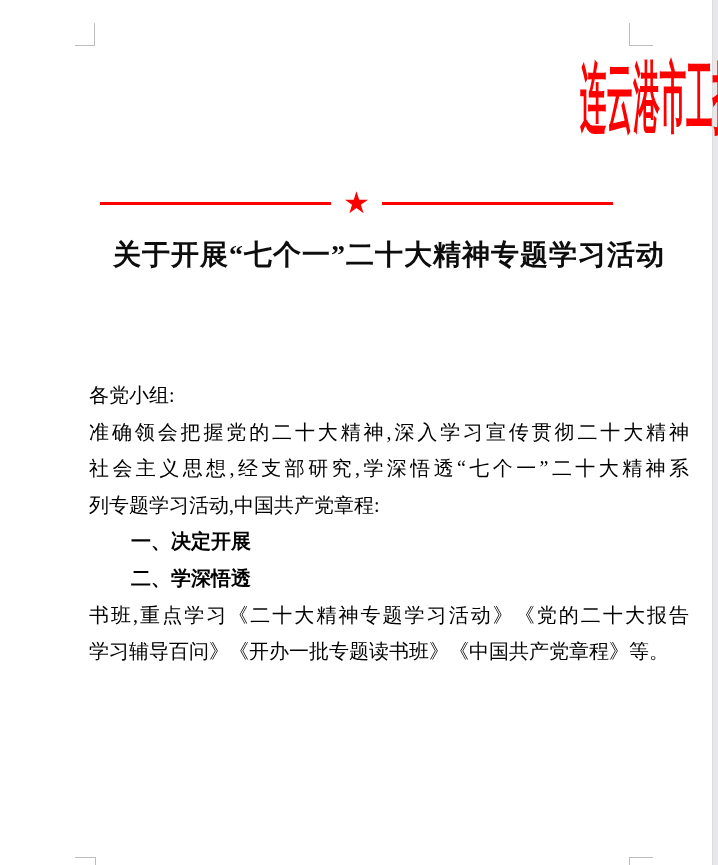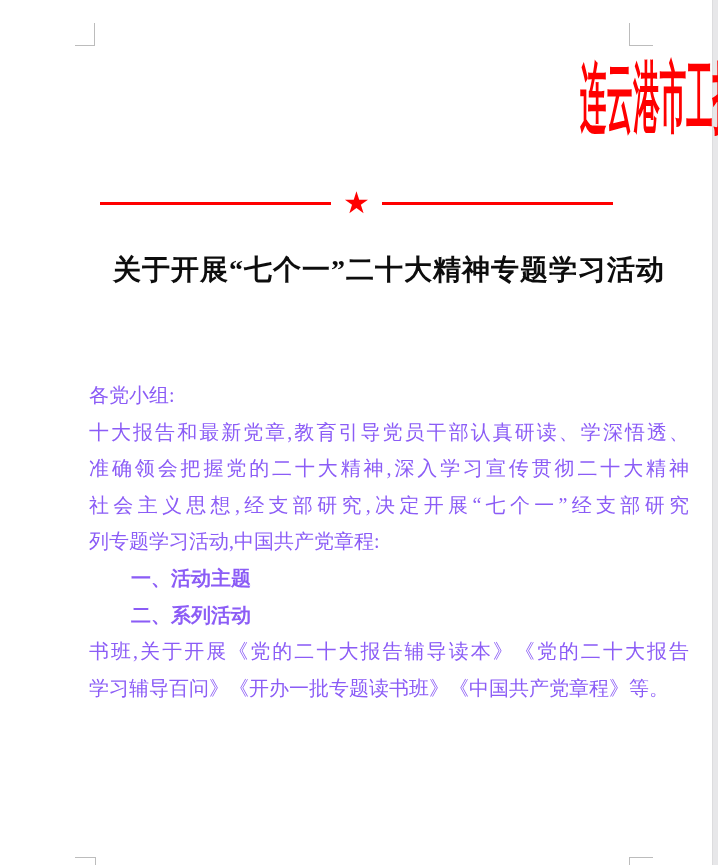--- a/index.html
+++ b/index.html
@@ -46,29 +46,29 @@
   }
   .divider .seg{flex:1;height:3px;background:#ff0000;}
   .divider .star{
     flex:0 0 auto;margin:0 12px;color:#ff0000;
     font-size:30px;line-height:28px;
     font-family:"DejaVu Sans", sans-serif;
   }
 
   
   .doc-title{
-    position:absolute;left:89px;top:249px;width:600px;
+    position:absolute;left:89px;top:234px;width:600px;
     text-align:center;color:#0d0d0d;
     font-size:28px;line-height:42px;font-weight:bold;letter-spacing:1px;
   }
 
   
   .body-text{
     position:absolute;left:89px;top:377px;width:600px;
-    color:#8b5cf6;font-size:20px;line-height:36.6px;
+    color:#000000;font-size:20px;line-height:36.6px;
   }
   .line{white-space:normal;}
   .line.indent{text-indent:42px;}
   .line.fill{text-align:justify;text-align-last:justify;}
   .b{font-weight:bold;}
 </style>
 </head>
 <body>
 
 <div class="page">
@@ -89,23 +89,22 @@
     <div class="star">★</div>
     <div class="seg"></div>
   </div>
 
   <div class="doc-title">
     <div>关于开展“七个一”二十大精神专题学习活动</div>
   </div>
 
   <div class="body-text">
     <div class="line">各党小组:</div>
-    <div class="line fill">十大报告和最新党章,教育引导党员干部认真研读、学深悟透、</div>
     <div class="line fill">准确领会把握党的二十大精神,深入学习宣传贯彻二十大精神</div>
-    <div class="line fill">社会主义思想,经支部研究,决定开展“七个一”经支部研究</div>
+    <div class="line fill">社会主义思想,经支部研究,学深悟透“七个一”二十大精神系</div>
     <div class="line">列专题学习活动,中国共产党章程:</div>
-    <div class="line indent b">一、活动主题</div>
-    <div class="line indent b">二、系列活动</div>
-    <div class="line fill">书班,关于开展《党的二十大报告辅导读本》《党的二十大报告</div>
+    <div class="line indent b">一、决定开展</div>
+    <div class="line indent b">二、学深悟透</div>
+    <div class="line fill">书班,重点学习《二十大精神专题学习活动》《党的二十大报告</div>
     <div class="line">学习辅导百问》《开办一批专题读书班》《中国共产党章程》等。</div>
   </div>
 
 </div>
 
 </body></html>

